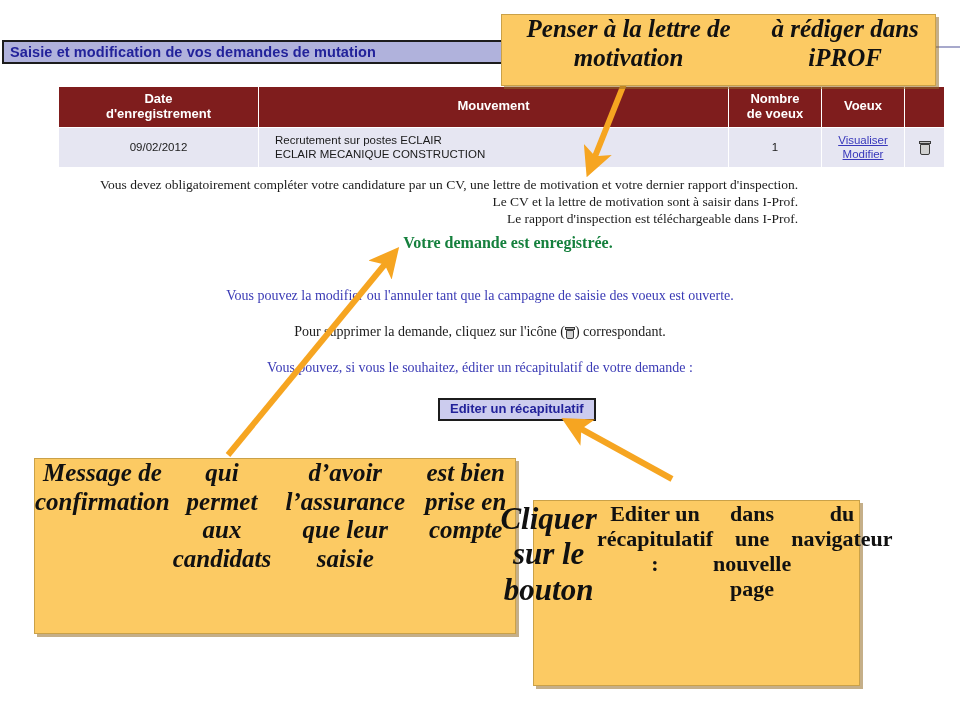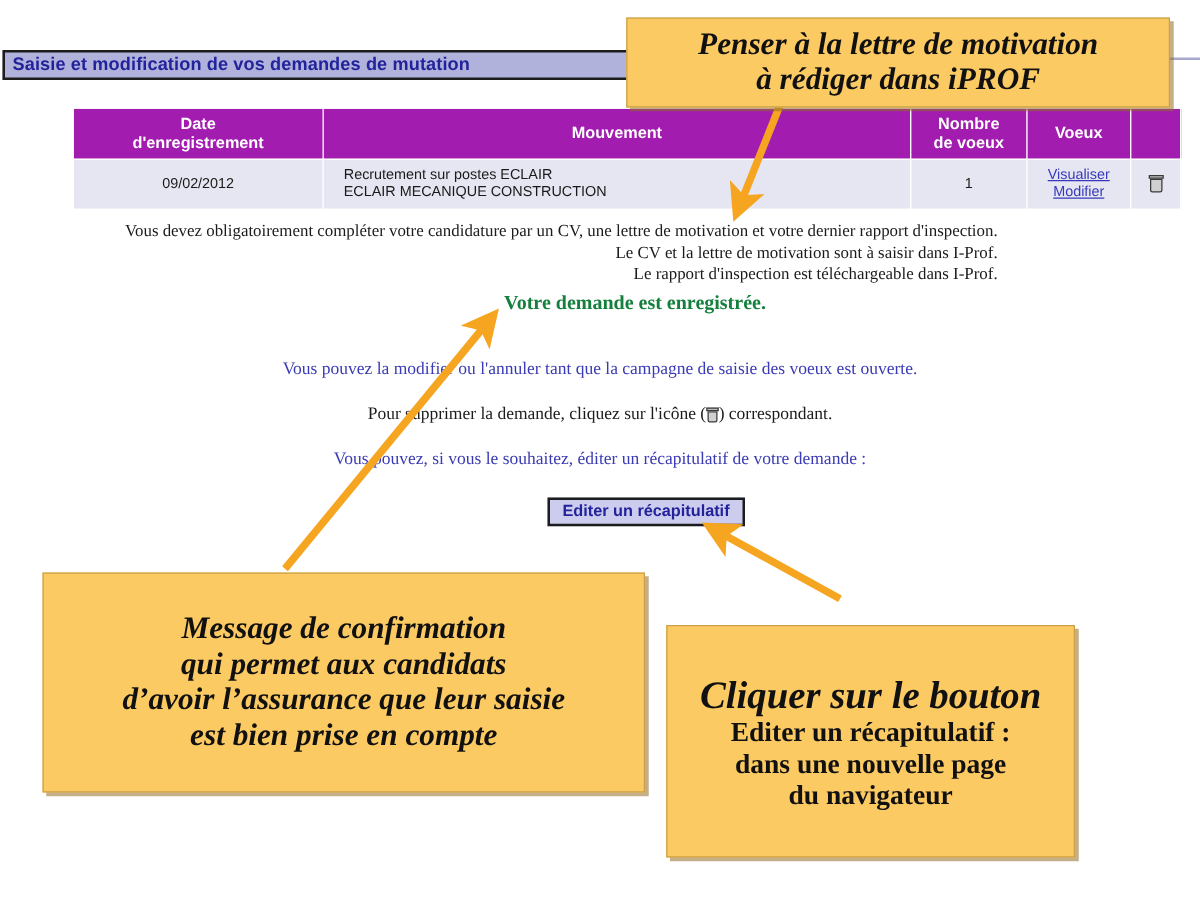--- a/index.html
+++ b/index.html
@@ -30,21 +30,21 @@
     position:absolute;left:880px;top:46px;width:80px;height:2px;
     background:#a7a9cc;
   }
   
   .data-table{
     position:absolute;left:58px;top:86px;width:886px;
     border-collapse:collapse;
     table-layout:fixed;
   }
   .data-table th{
-    background:#a21caf;color:#ffffff;
+    background:#7f1d1d;color:#ffffff;
     font-family:"Liberation Sans", sans-serif;
     font-weight:bold;font-size:13px;
     border:1px solid #ffffff;
     padding:5px 2px;
     line-height:1.15;
     text-align:center;
     vertical-align:middle;
   }
   .data-table td{
     background:#e6e6f2;
@@ -116,21 +116,21 @@
   
   .callout{
     position:absolute;
     background:#fcca63;
     border:1px solid #caa148;
     box-shadow:3px 3px 0 rgba(150,110,40,.55);
     color:#111111;
     text-align:center;
     font-family:"Liberation Serif", serif;
     font-weight:bold;
-    display:flex;flex-direction:column;justify-content:center;
+    display:flex;flex-direction:row;justify-content:center;
     box-sizing:border-box;
   }
   .callout div{line-height:1.14;}
   #callout-motivation{
     left:501px;top:14px;width:435px;height:72px;
     font-style:italic;font-size:25px;
   }
   #callout-confirmation{
     left:34px;top:458px;width:482px;height:176px;
     font-style:italic;font-size:25px;

